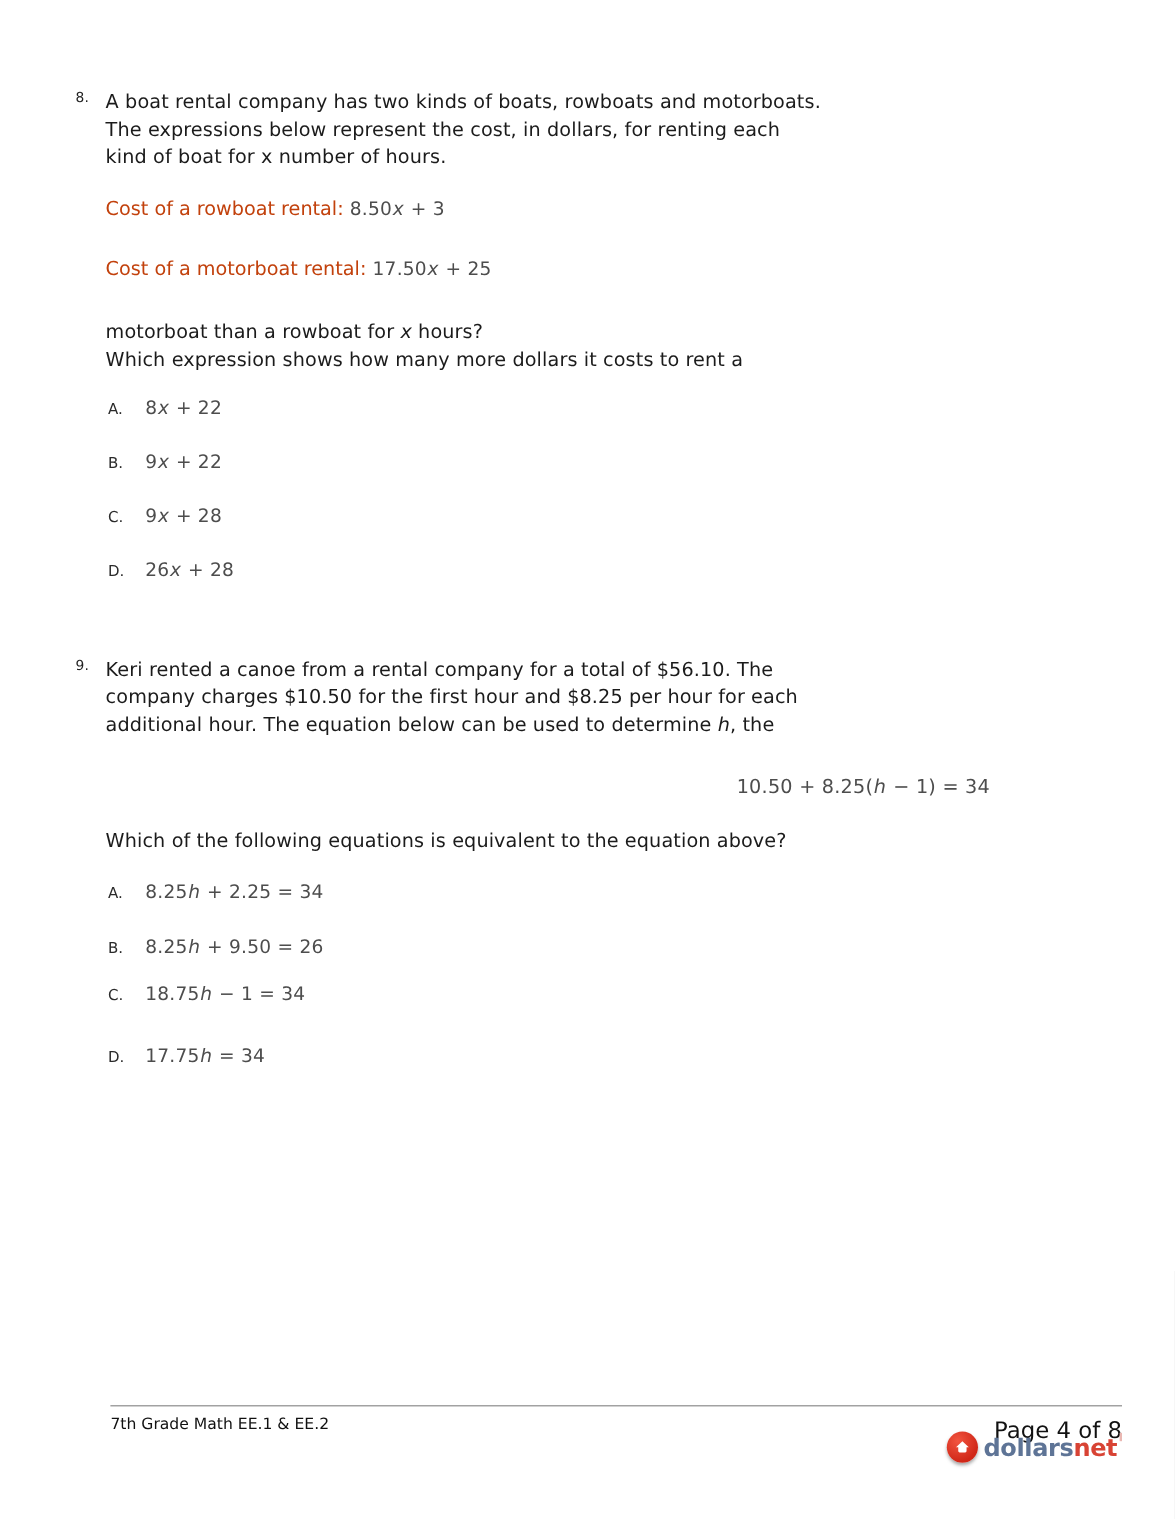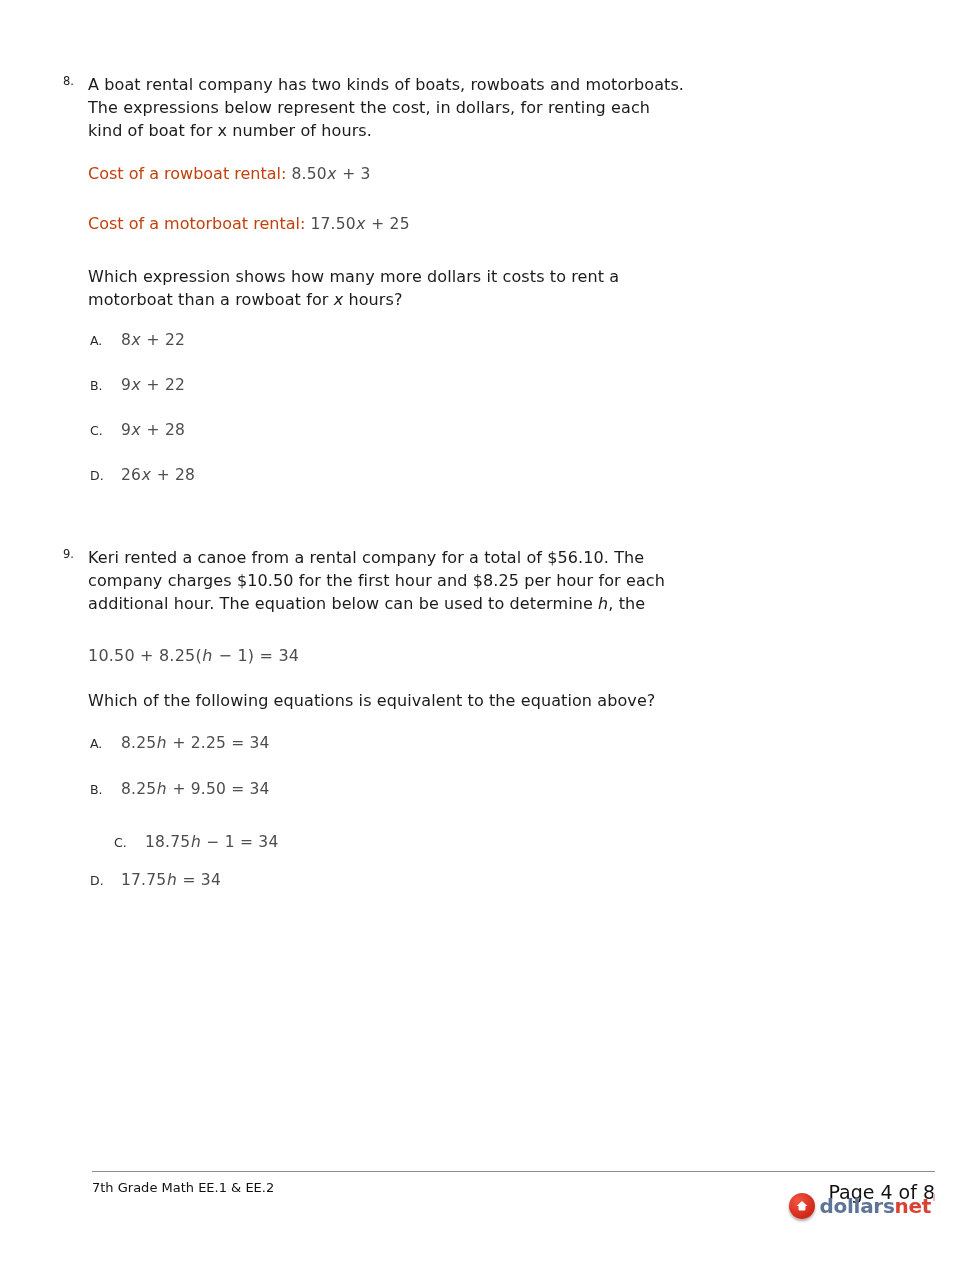--- a/index.html
+++ b/index.html
@@ -56,21 +56,21 @@
     display: inline-block;
     width: 31px;
     font-size: 12.5px;
     color: #2a2a2a;
     vertical-align: baseline;
   }
   .equation {
     position: absolute;
     left: 88px;
     width: 737px;
-    text-align: left;
+    text-align: right;
     font-size: 16px;
   }
 
   
   .footer-divider {
     position: absolute;
     left: 92px;
     top: 1171px;
     width: 843px;
     height: 1px;
@@ -142,22 +142,22 @@
     </div>
 
     <div class="cost-line" style="top: 141px; text-align: center;">
       <span class="cost-label">Cost of a motorboat rental:</span>
       <span class="math">
         <span>17.50</span><span class="var">x</span><span> + 25</span>
       </span>
     </div>
 
     <div class="qtext" style="top: 192px;">
+      <div><span>motorboat than a rowboat for </span><span class="var-inline">x</span><span> hours?</span></div>
       <div>Which expression shows how many more dollars it costs to rent a</div>
-      <div><span>motorboat than a rowboat for </span><span class="var-inline">x</span><span> hours?</span></div>
     </div>
 
     <div class="choice" style="top: 257px;">
       <span class="choice-letter">A.</span><span class="math"><span>8</span><span class="var">x</span><span> + 22</span></span>
     </div>
     <div class="choice" style="top: 302px;">
       <span class="choice-letter">B.</span><span class="math"><span>9</span><span class="var">x</span><span> + 22</span></span>
     </div>
     <div class="choice" style="top: 347px;">
       <span class="choice-letter">C.</span><span class="math"><span>9</span><span class="var">x</span><span> + 28</span></span>
@@ -181,23 +181,23 @@
     </div>
 
     <div class="qtext" style="top: 143px;">
       <div>Which of the following equations is equivalent to the equation above?</div>
     </div>
 
     <div class="choice" style="top: 187px;">
       <span class="choice-letter">A.</span><span class="math"><span>8.25</span><span class="var">h</span><span> + 2.25 = 34</span></span>
     </div>
     <div class="choice" style="top: 233px;">
-      <span class="choice-letter">B.</span><span class="math"><span>8.25</span><span class="var">h</span><span> + 9.50 = 34</span></span>
-    </div>
-    <div class="choice" style="top: 286px; margin-left: 24px;">
+      <span class="choice-letter">B.</span><span class="math"><span>8.25</span><span class="var">h</span><span> + 9.50 = 26</span></span>
+    </div>
+    <div class="choice" style="top: 272px;">
       <span class="choice-letter">C.</span><span class="math"><span>18.75</span><span class="var">h</span><span> − 1 = 34</span></span>
     </div>
     <div class="choice" style="top: 324px;">
       <span class="choice-letter">D.</span><span class="math"><span>17.75</span><span class="var">h</span><span> = 34</span></span>
     </div>
   </div>
 
   <div class="footer-divider"></div>
   <div class="footer-course">7th Grade Math EE.1 &amp; EE.2</div>
   <div class="footer-page">Page 4 of 8</div>

